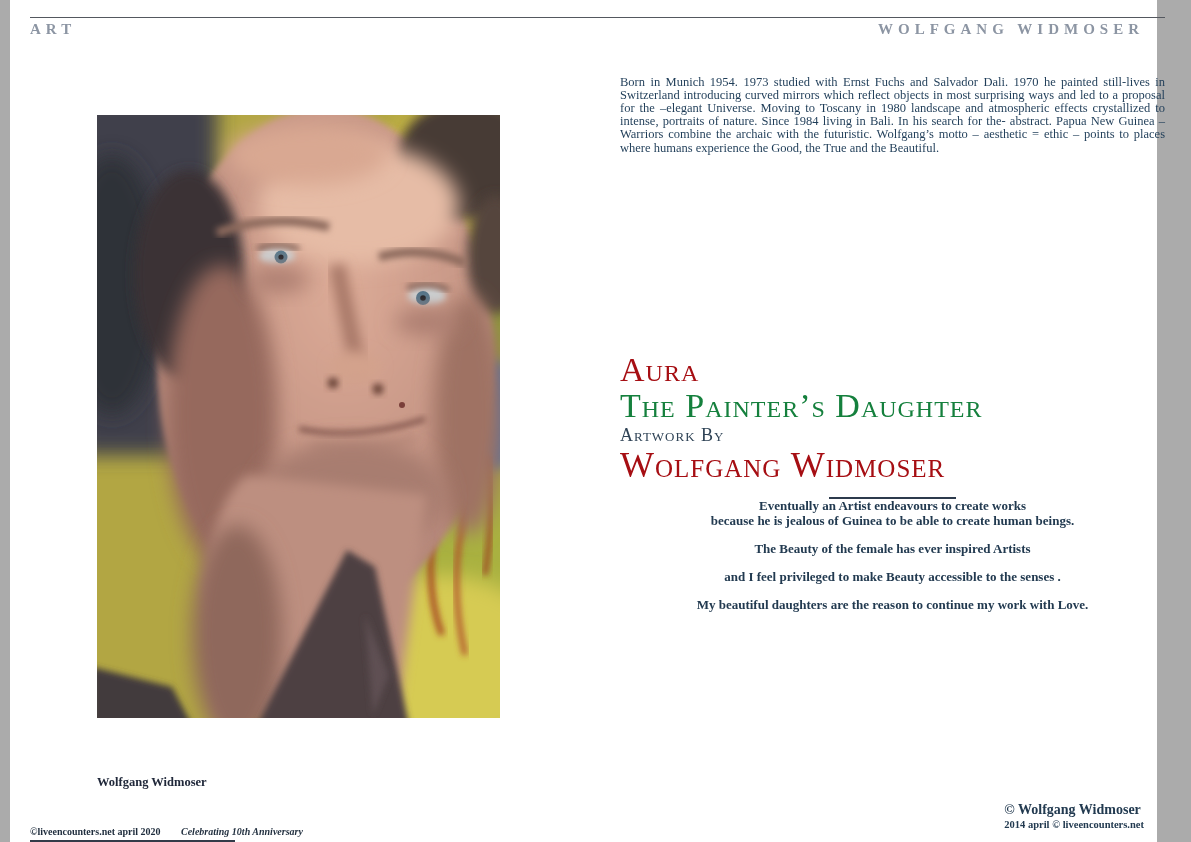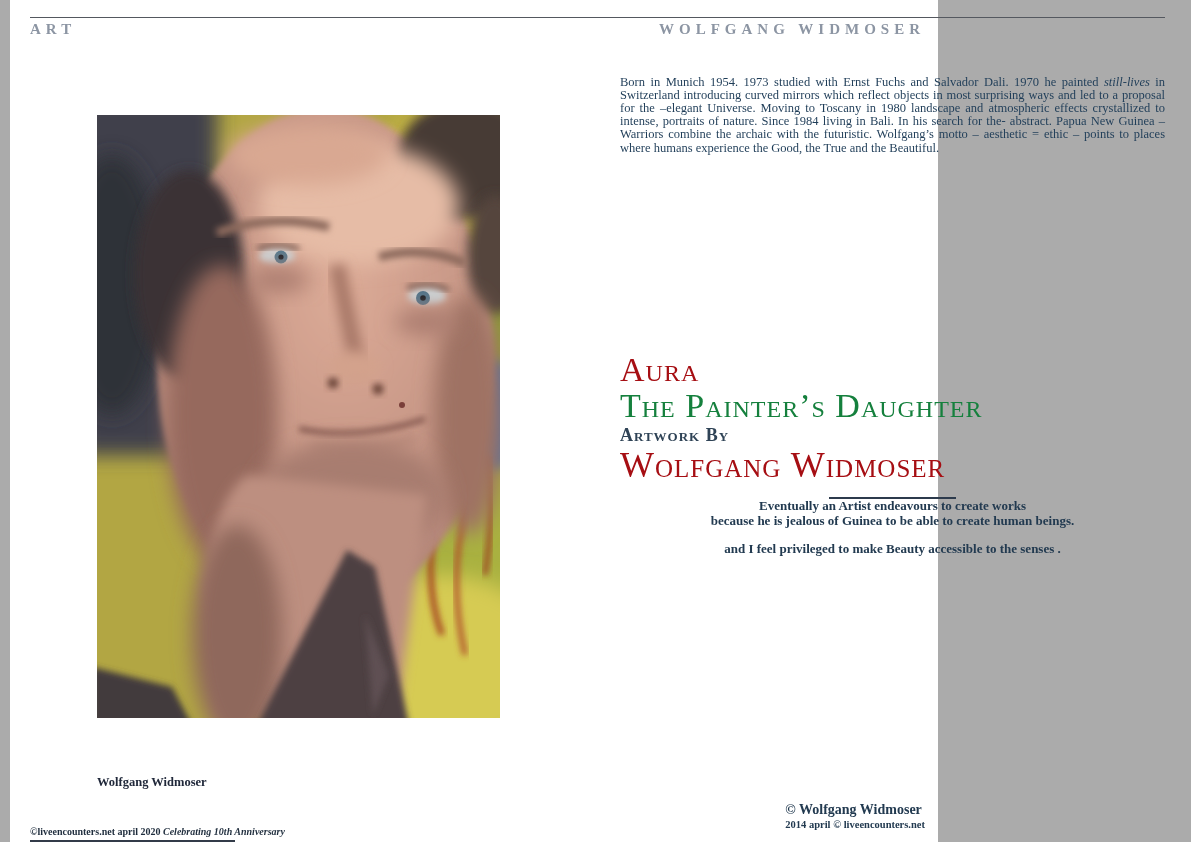--- a/index.html
+++ b/index.html
@@ -3,22 +3,23 @@
 <meta charset="utf-8">
 <style>
   html,body{margin:0;padding:0;}
   body{
     width:1191px;height:842px;
     background:#ababab;
     font-family:"Liberation Serif","DejaVu Serif",serif;
     position:relative;overflow:hidden;
   }
   .page{
-    position:absolute;left:10px;top:0;width:928px;height:842px;
+    position:absolute;left:10px;top:0;width:1116px;height:842px;
     background:#ffffff;
+    padding-left:31px;
   }
   
   .header-rule{
     position:absolute;left:20px;top:17px;width:1135px;height:1px;
     background:#54585f;
   }
   .header-left{
     position:absolute;left:20px;top:21px;
     font-size:15px;font-weight:bold;letter-spacing:5px;
     color:#8c95a3;
@@ -36,55 +37,55 @@
   .photo svg{display:block;}
   .photo-caption{
     position:absolute;left:87px;top:775px;
     font-size:12.5px;font-weight:bold;color:#20283a;
   }
   .bio{
     position:absolute;left:610px;top:63px;width:545px;
     font-size:12.5px;line-height:13.2px;text-align:justify;
     color:#1f3d58;
   }
-  .bio .ital{font-style:italic;}
+  .bio .ital{}
   .title-block{
     position:absolute;left:610px;top:353px;width:545px;text-align:left;
   }
   .title-line1{
     font-variant:small-caps;font-size:34px;line-height:34px;
     color:#a60e13;letter-spacing:1px;
   }
   .title-line2{
     font-variant:small-caps;font-size:34px;line-height:37px;
     color:#15803d;letter-spacing:1px;
   }
   .title-byline{
     font-variant:small-caps;font-size:18px;line-height:22px;
-    color:#2f4356;letter-spacing:1px;font-weight:bold;
+    color:#2f4356;letter-spacing:1px;
   }
   .title-artist{
     font-variant:small-caps;font-size:36px;line-height:38px;
     color:#a60e13;letter-spacing:1px;
   }
   .title-divider{
     width:127px;height:2px;background:#2c3a4c;border:none;
     margin:13px auto 0 auto;
   }
   .quote-block{
     position:absolute;left:610px;top:499px;width:545px;text-align:center;
     font-size:13px;font-weight:bold;line-height:14.5px;color:#223a50;
   }
   .stanza{margin-bottom:13.5px;}
   
   .footer-left{
     position:absolute;left:20px;top:826px;
     font-size:10px;font-weight:600;color:#1f2d3d;
   }
-  .footer-left .ital{font-style:italic;}
+  .footer-left .ital{font-style:italic;margin-left:18px;}
   .footer-left-rule{
     position:absolute;left:20px;top:840px;width:205px;height:2px;
     background:#333b49;
   }
   .footer-right{
     position:absolute;right:13px;top:802px;text-align:left;color:#223a50;
   }
   .footer-right .line1{font-size:14px;font-weight:bold;line-height:16px;}
   .footer-right .line2{font-size:10.5px;font-weight:bold;line-height:13px;}
 </style>
@@ -188,23 +189,27 @@
     <div class="title-artist">Wolfgang Widmoser</div>
     <div class="title-divider"></div>
   </div>
 
   <div class="quote-block">
     <div class="stanza">
       <div>Eventually an Artist endeavours to create works</div>
       <div>because he is jealous of Guinea to be able to create human beings.</div>
     </div>
     <div class="stanza">
+      <div>The Beauty of the female has ever inspired Artists</div>
     </div>
     <div class="stanza">
       <div>and I feel privileged to make Beauty accessible to the senses .</div>
+    </div>
+    <div class="stanza">
+      <div>My beautiful daughters are the reason to continue my work with Love.</div>
     </div>
   </div>
 
   <div class="footer-left"><span>©liveencounters.net april 2020 </span><span class="ital">Celebrating 10th Anniversary</span></div>
   <div class="footer-left-rule"></div>
 
   <div class="footer-right">
     <div class="line1">© Wolfgang Widmoser</div>
     <div class="line2">2014 april © liveencounters.net</div>
   </div>

